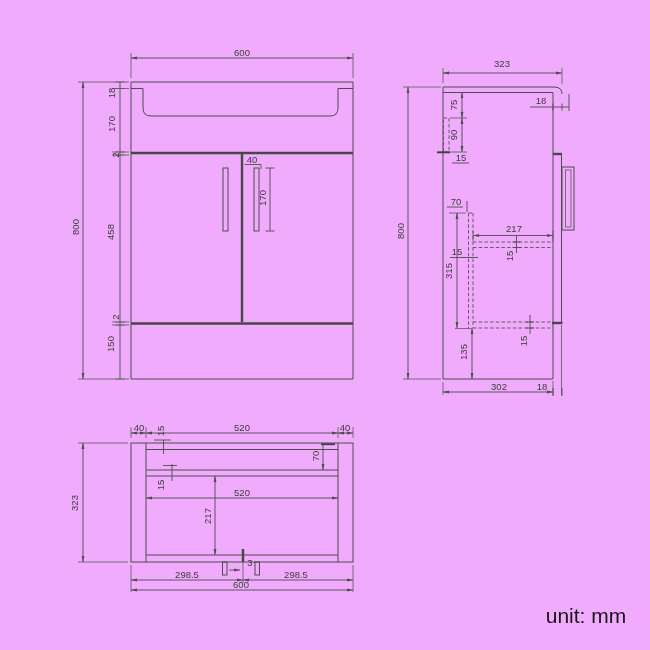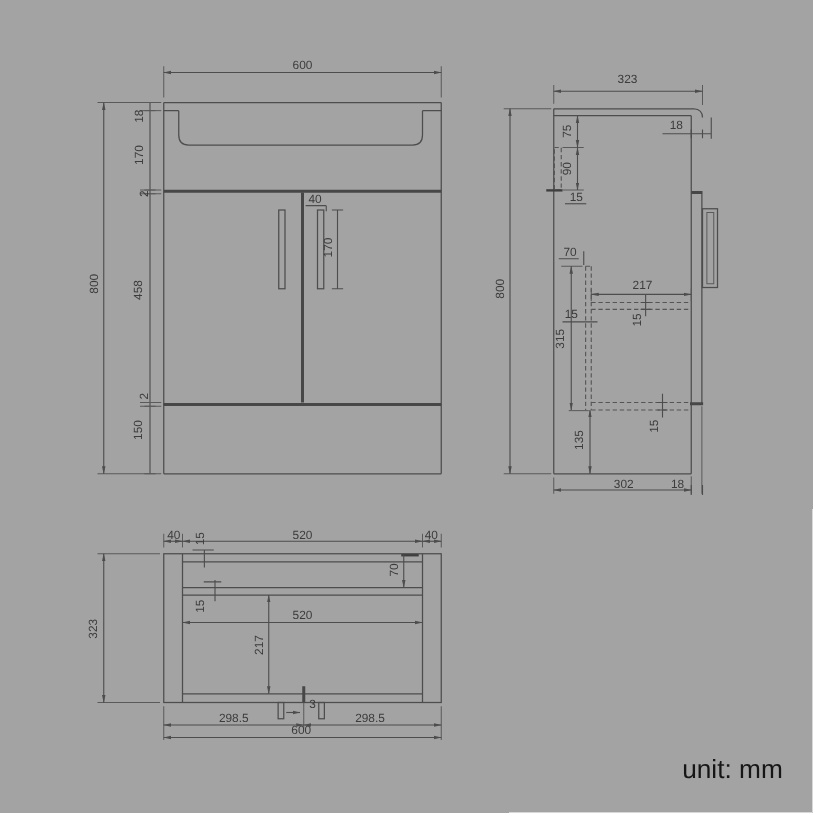--- a/index.html
+++ b/index.html
@@ -1,16 +1,16 @@
 <!DOCTYPE html>
 <html><head>
 <meta charset="utf-8">
 <style>
   html,body{margin:0;padding:0;background:#ffffff;}
-  #canvas{position:relative;width:650px;height:650px;background:#a3a3a3;overflow:hidden;}
+  #canvas{position:relative;width:650px;height:650px;background:#f0abfc;overflow:hidden;}
   svg{position:absolute;left:0;top:0;}
   svg text{font-family:"Liberation Sans","DejaVu Sans",sans-serif;font-size:9.5px;fill:#3c3c3c;}
   svg text.big{font-size:21px;fill:#161616;}
   .ln{stroke:#4d4d4d;fill:none;stroke-width:1;}
   .thk{stroke:#474747;fill:none;stroke-width:2.4;}
   .dsh{stroke:#555;fill:none;stroke-width:0.9;stroke-dasharray:3.5 2.2;}
   .ext{stroke:#5a5a5a;fill:none;stroke-width:0.8;}
   .dim{stroke:#4d4d4d;fill:none;stroke-width:0.9;}
   .bar{stroke:#3f3f3f;fill:none;stroke-width:1.9;}
 </style>

